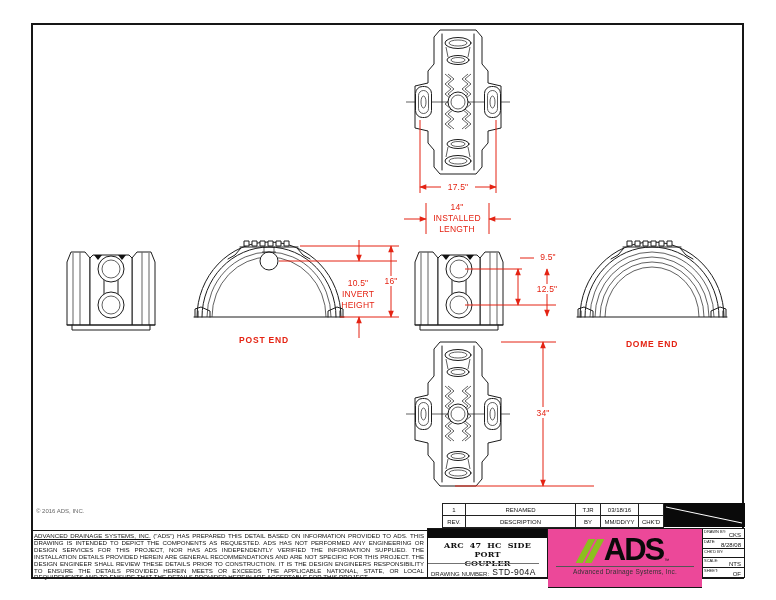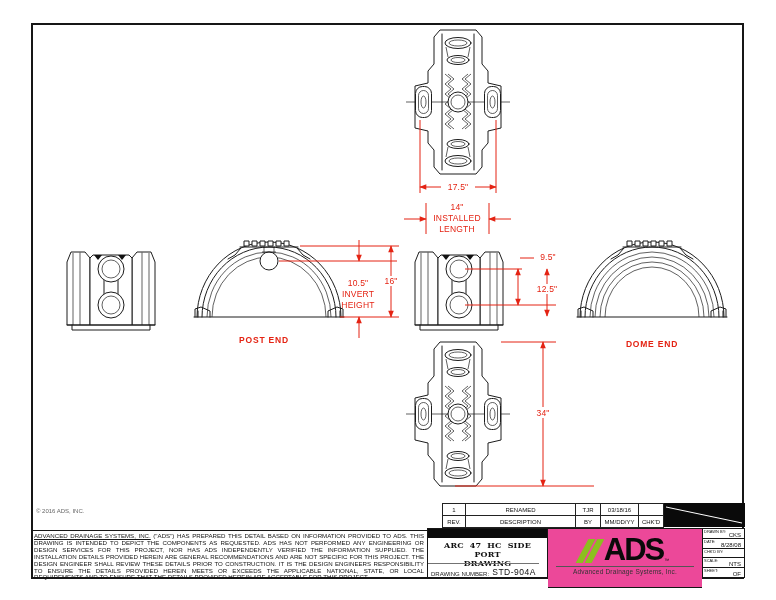--- a/index.html
+++ b/index.html
@@ -241,21 +241,21 @@
       <td>MM/DD/YY</td>
       <td>CHK'D</td>
     </tr>
   </tbody>
     </table>
 
   <div class="titlebox">
     <div class="titlebar"></div>
     <div class="titletext">
       <div>ARC 47 HC SIDE PORT</div>
-      <div>DRAWING</div>
+      <div>COUPLER</div>
     </div>
     <div class="dnrow">
       <span class="dnlabel">DRAWING NUMBER:</span>
       <span class="dnvalue">STD-904A</span>
     </div>
   </div>
 
   <div class="logobox">
     <div class="logo">
       <span class="slash"></span>

